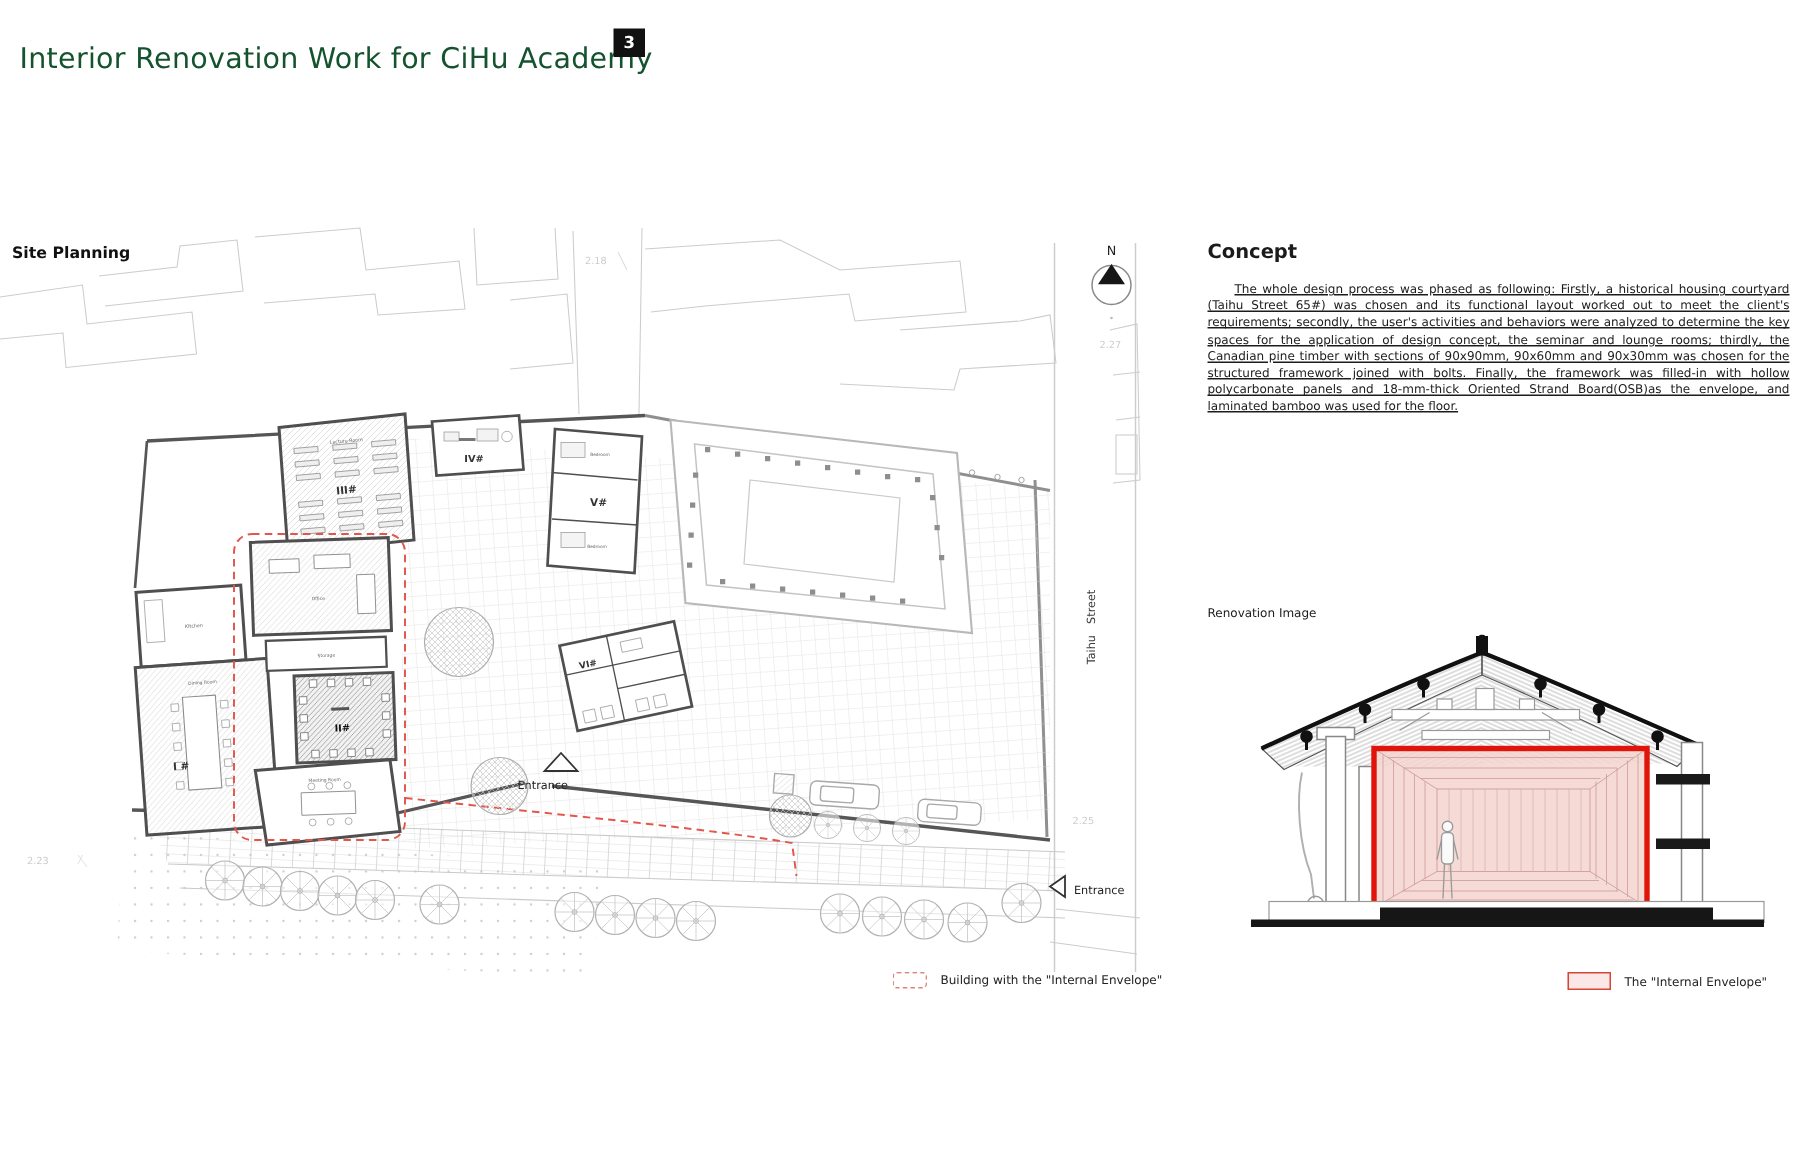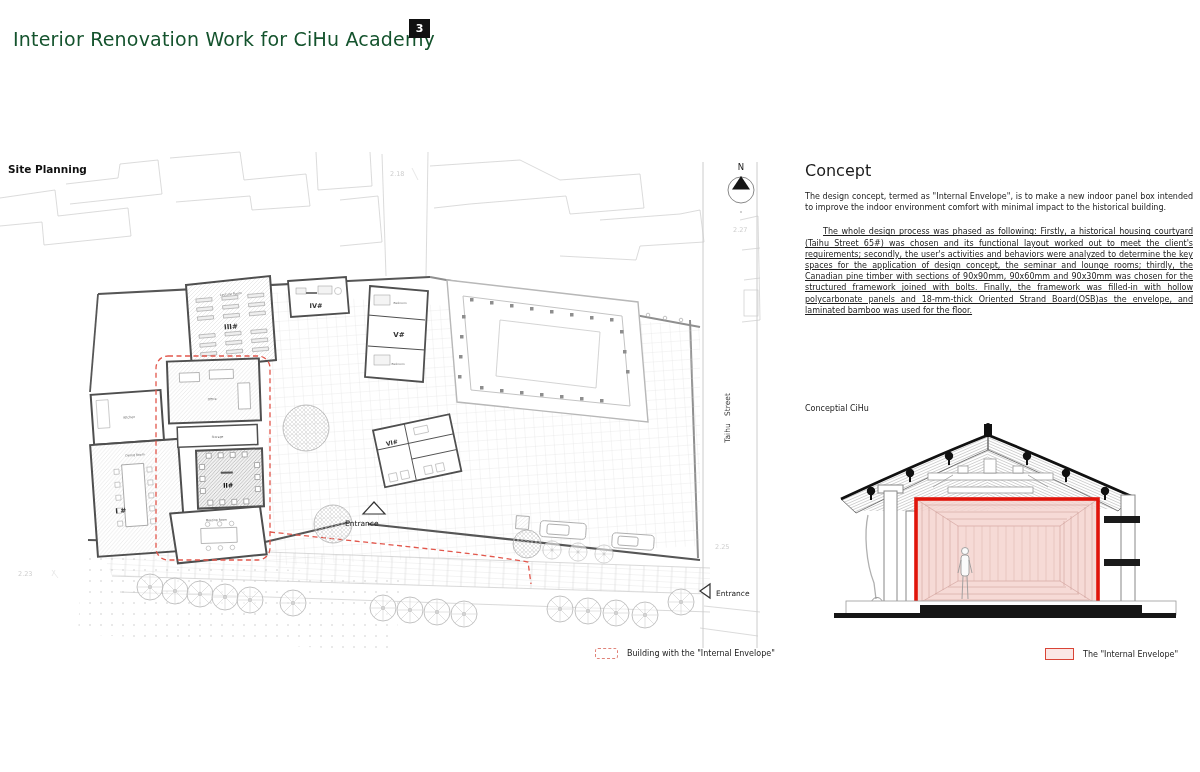--- a/index.html
+++ b/index.html
@@ -8,21 +8,21 @@
     width:1200px; height:772px; position:relative; background:#ffffff;
     font-family:"DejaVu Sans", sans-serif; color:#1b1b1b; overflow:hidden;
   }
   .abs { position:absolute; }
   #board-title { left:13px; top:28px; font-size:19px; color:#14532d; letter-spacing:0.2px; }
   #page-num { left:409px; top:19px; width:21px; height:19px; background:#111;
     color:#fff; font-size:11px; font-weight:bold; text-align:center; line-height:19px; }
   .section-heading { font-size:10.5px; font-weight:bold; color:#111; }
   #site-planning-heading { left:8px; top:163px; }
   #concept-col { left:805px; top:161px; width:388px; }
-  #concept-col h2 { font-size:16px; font-weight:normal; margin:0 0 11px 0; }
+  #concept-col h2 { font-size:13px; font-weight:bold; margin:0 0 11px 0; }
   #concept-col p { font-size:8px; line-height:11.2px; text-align:justify; margin:0 0 13px 0; color:#1c1c1c; }
   #concept-col p.indent { text-indent:18px;text-decoration:underline; }
   #conceptial-label { left:805px; top:404px; font-size:8px; color:#1c1c1c; }
   .legend { display:flex; align-items:center; gap:9px; font-size:8px; color:#222; }
   #legend-plan { left:595px; top:648px; }
   #legend-concept { left:1045px; top:648px; }
   .swatch-dashed { width:23px; height:11px; border:1px dashed #e08379; border-radius:3px; background:#fff; }
   .swatch-solid { width:29px; height:12px; border:1.2px solid #d94436; background:#fbe7e5; }
   svg { display:block; }
   svg text { font-family:"DejaVu Sans", sans-serif; }
@@ -272,25 +272,24 @@
     <path d="M412,18 L418,30" stroke="#dddddd" stroke-width="0.7"></path>
     <text x="733" y="82">2.27</text>
     <text x="715" y="399">2.25</text>
     <text x="18" y="426">2.23</text>
     <path d="M52,420 L58,428 M55,420 L52,426" stroke="#dddddd" stroke-width="0.6" fill="none"></path>
   </g>
 </svg>
 
 <div class="abs" id="concept-col">
   <h2>Concept</h2>
-  <p>The design concept, termed as "Internal Envelope", is to make a new indoor panel box intended to improve the indoor environment comfort with minimal impact to the historical building.</p>
   <p class="indent">The whole design process was phased as following: Firstly, a historical housing courtyard (Taihu Street 65#) was chosen and its functional layout worked out to meet the client's requirements; secondly, the user's activities and behaviors were analyzed to determine the key spaces for the application of design concept, the seminar and lounge rooms; thirdly, the Canadian pine timber with sections of 90x90mm, 90x60mm and 90x30mm was chosen for the structured framework joined with bolts. Finally, the framework was filled-in with hollow polycarbonate panels and 18-mm-thick Oriented Strand Board(OSB)as the envelope, and laminated bamboo was used for the floor.</p>
 </div>
 
-<div class="abs" id="conceptial-label">Conceptial CiHu</div>
+<div class="abs" id="conceptial-label">Renovation Image</div>
 
 <svg class="abs" style="left:808px;top:423px" width="388" height="208" viewBox="0 0 388 208">
   <defs>
     <pattern id="roofL" width="4" height="2.6" patternUnits="userSpaceOnUse" patternTransform="rotate(-23.5)">
       <path d="M0,1.3 L4,1.3" stroke="#9c9c9c" stroke-width="0.45"></path>
     </pattern>
     <pattern id="roofR" width="4" height="2.6" patternUnits="userSpaceOnUse" patternTransform="rotate(23.5)">
       <path d="M0,1.3 L4,1.3" stroke="#9c9c9c" stroke-width="0.45"></path>
     </pattern>
     <clipPath id="envClip">

